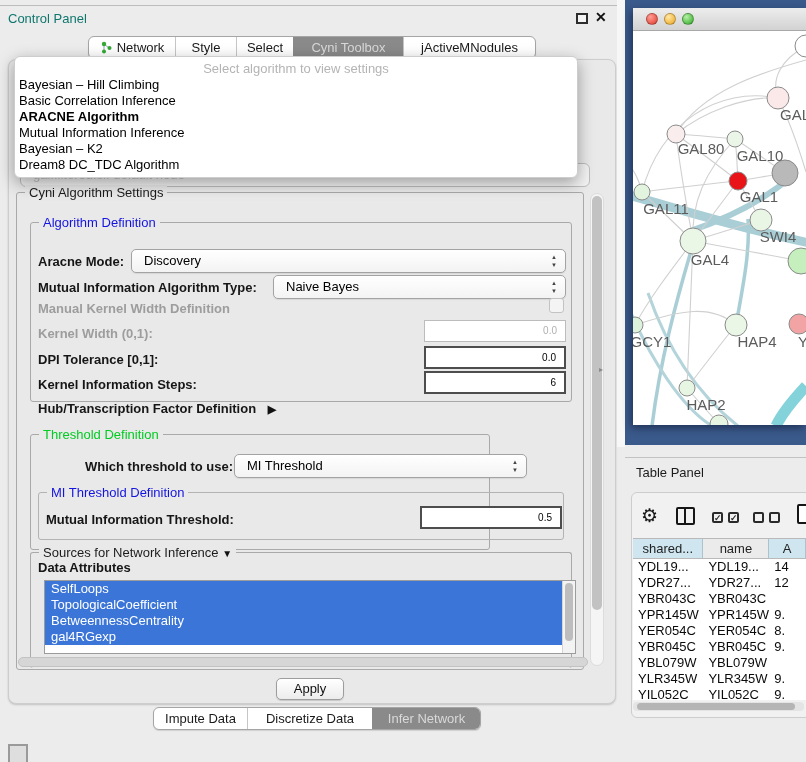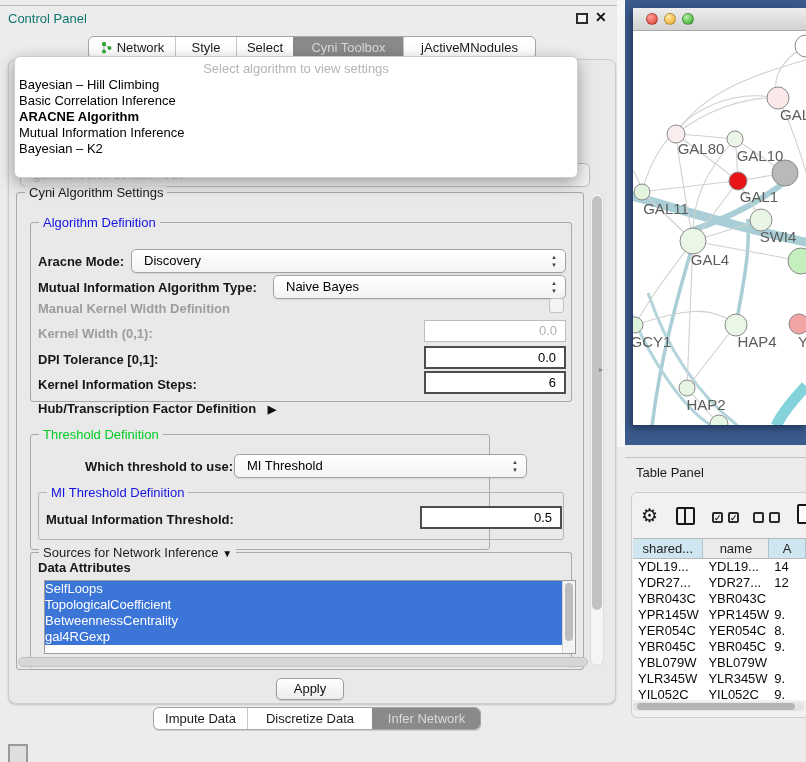--- a/index.html
+++ b/index.html
@@ -43,32 +43,32 @@
   .flabel { position:absolute; font-size:13px; font-weight:bold; color:#161616; white-space:nowrap; }
   .flabel.disabled { color:#9d9d9d; }
 
   .combo { position:absolute; background:linear-gradient(#ffffff,#f3f3f3); border:1px solid #a3a3a3;
            border-radius:5px; font-size:13px; box-shadow:0 1px 1px rgba(0,0,0,0.08); }
   .combo .combo-text { position:absolute; left:12px; top:0; line-height:22px; color:#000; }
   .spin { position:absolute; right:7px; top:3px; width:8px; display:flex; flex-direction:column;
           align-items:center; line-height:8px; font-size:6px; color:#444; }
 
   .tfield { position:absolute; background:#fff; text-align:right; padding-right:8px;
-            font-size:13px; line-height:20px; color:#000; }
+            font-size:10px; line-height:20px; color:#000; }
   .tfield.strong   { border:2px solid #4d4d4d; }
   .tfield.disabled { border:1px solid #bcbcbc; color:#b0b0b0; }
 
   .checkbox { position:absolute; width:15px; height:15px; border:1px solid #c3c3c3; border-radius:3px;
               background:#f4f4f4; }
 
   .hub-row { position:absolute; font-size:13px; font-weight:bold; color:#161616; }
   .tri { font-size:11px; color:#111; }
 
   .attr-list { position:absolute; background:#fff; border:1px solid #9c9c9c; overflow:hidden; }
-  .attr-item { height:16px; line-height:16px; font-size:13px; color:#fff; background:#3b75d8;
+  .attr-item { height:16px; line-height:16px; font-size:13px; padding-left:6px; color:#fff; background:#3b75d8;
                width:calc(100% - 13px); }
   .attr-scroll { position:absolute; right:0; top:0; width:13px; height:100%; background:#f3f3f3;
                  border-left:1px solid #d4d4d4; }
   .attr-thumb { position:absolute; left:2px; top:2px; width:8px; height:58px; background:#bdbdbd; border-radius:4px; }
 
   .vscroll-track { left:590px; top:193px; width:14px; height:473px; background:#f5f5f5;
                    border:1px solid #dcdcdc; border-radius:7px; }
   .vscroll-thumb { left:592px; top:196px; width:10px; height:414px; background:#c2c2c2; border-radius:5px; }
   .hscroll { left:18px; top:657px; width:570px; height:10px; background:#d6d6d6; border:1px solid #c2c2c2;
              border-radius:5px; }
@@ -239,20 +239,21 @@
   <div class="abs divider-handle">▸</div>
 
   <div class="abs popup">
     <div class="ph">Select algorithm to view settings</div>
     <div id="dropdown-items">
         <div class="item">Bayesian – Hill Climbing</div>
         <div class="item">Basic Correlation Inference</div>
         <div class="item bold">ARACNE Algorithm</div>
         <div class="item">Mutual Information Inference</div>
         <div class="item">Bayesian – K2</div>
+        <div class="item">Dream8 DC_TDC Algorithm</div>
       </div>
   </div>
 
   <div class="abs white-strip"></div>
   <div class="abs blue-frame"></div>
   <div class="abs net-window">
     <div class="net-titlebar">
       <div class="light red"></div>
       <div class="light yellow"></div>
       <div class="light green"></div>

